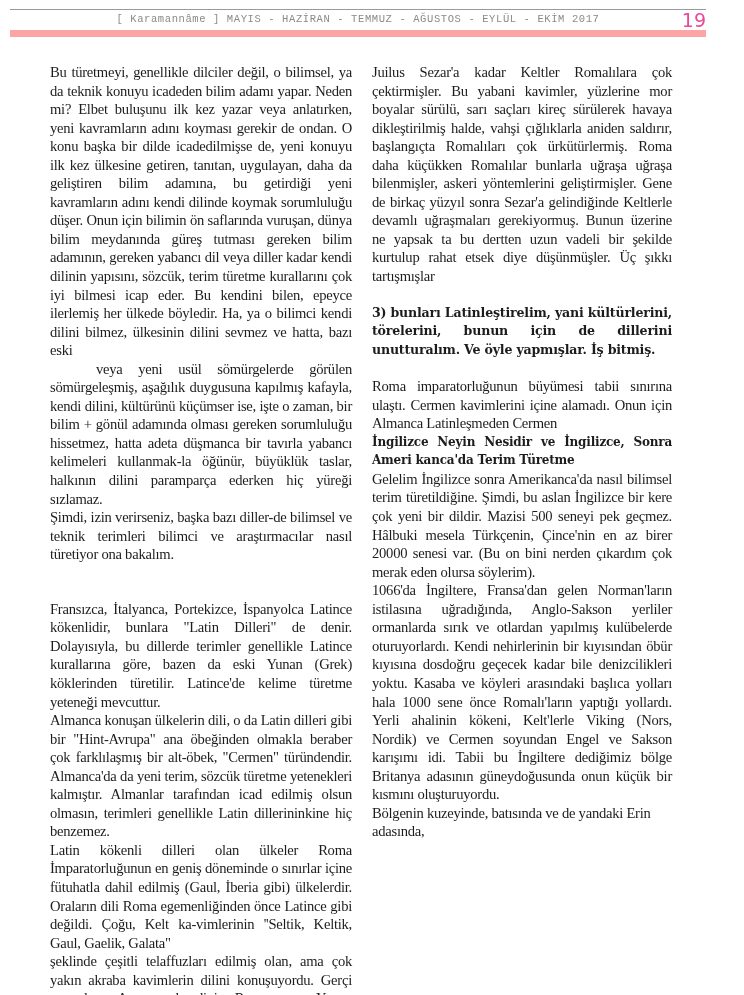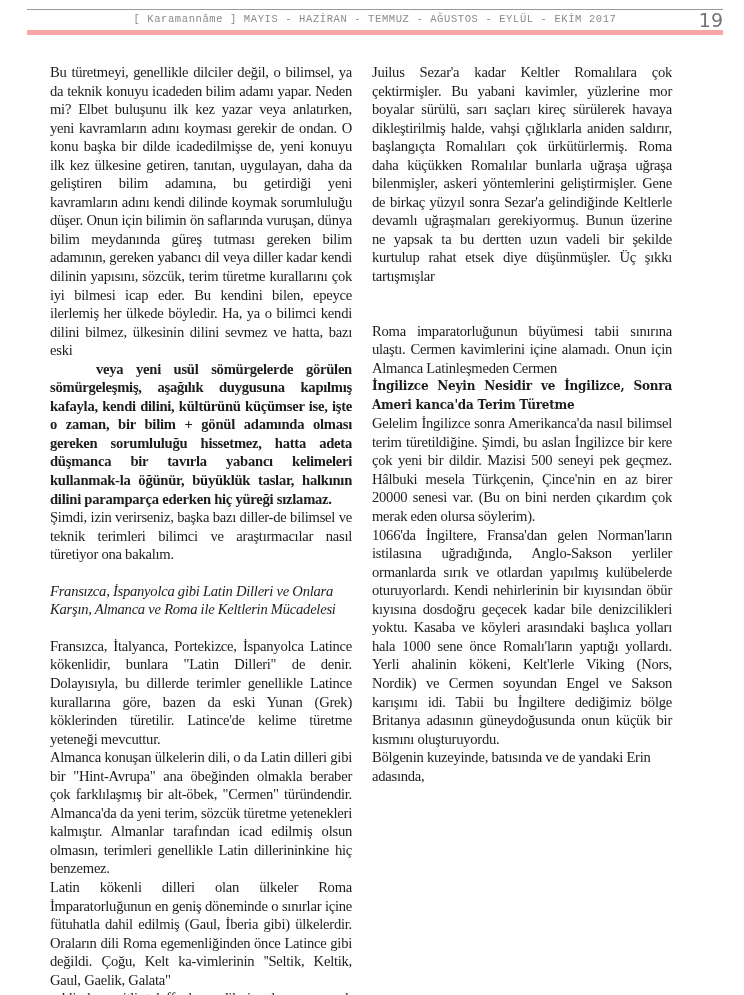--- a/index.html
+++ b/index.html
@@ -1,54 +1,54 @@
 <!DOCTYPE html>
 <html><head>
 <meta charset="utf-8">
 <style>
   html, body { margin:0; padding:0; background:#ffffff; }
   body { width:744px; height:995px; position:relative; overflow:hidden; color:#1c1c1c; }
-  .header { position:absolute; left:27px; top:9px; width:696px; height:20px; border-top:1px solid #9a9a9a; border-bottom:5px solid #fca5a5; }
+  .header { position:absolute; left:10px; top:9px; width:696px; height:20px; border-top:1px solid #9a9a9a; border-bottom:7px solid #fca5a5; }
   .header-text { position:absolute; left:0; right:0; top:3px; text-align:center; font-family:"Liberation Mono", monospace; font-size:10.5px; letter-spacing:0.6px; color:#8a8a8a; }
-  .page-number { position:absolute; right:0; top:0px; font-family:"DejaVu Sans", sans-serif; font-size:19px; color:#737373; line-height:20px; }
+  .page-number { position:absolute; right:0; top:0px; font-family:"DejaVu Sans", sans-serif; font-size:19px; color:#ec4899; line-height:20px; }
   .col { position:absolute; top:63px; font-family:"Liberation Serif", serif; font-size:14.6px; line-height:18.55px; text-align:justify; letter-spacing:-0.25px; }
   .col-left { left:50px; width:302px; }
   .col-right { left:372px; width:300px; }
   .col p { margin:0; }
-  .indent { text-indent:46px;font-weight:bold; }
+  .indent { text-indent:46px; }
   .gap { height:18px; }
   .heading-italic { font-style:italic; text-align:left; }
   .bold { font-weight:bold; font-family:"DejaVu Serif", serif; font-size:12.6px; letter-spacing:-0.2px; }
   .subhead { font-weight:bold; font-family:"DejaVu Serif", serif; font-size:12px; text-align:justify; letter-spacing:-0.2px; }
   .left-align { text-align:left; }
 </style>
 </head>
 <body>
 
 <div class="header">
   <div class="header-text">[ Karamannâme ]   MAYIS - HAZİRAN - TEMMUZ - AĞUSTOS - EYLÜL - EKİM  2017</div>
   <div class="page-number">19</div>
 </div>
 
 <div class="col col-left">
   <p>Bu türetmeyi, genellikle dilciler değil, o bilimsel, ya da teknik konuyu icadeden bilim adamı yapar. Neden mi? Elbet buluşunu ilk kez yazar veya anlatırken, yeni kavramların adını koyması gerekir de ondan. O konu başka bir dilde icadedilmişse de, yeni konuyu ilk kez ülkesine getiren, tanıtan, uygulayan, daha da geliştiren bilim adamına, bu getirdiği yeni kavramların adını kendi dilinde koymak sorumluluğu düşer. Onun için bilimin ön saflarında vuruşan, dünya bilim meydanında güreş tutması gereken bilim adamının, gereken yabancı dil veya diller kadar kendi dilinin yapısını, sözcük, terim türetme kurallarını çok iyi bilmesi icap eder. Bu kendini bilen, epeyce ilerlemiş her ülkede böyledir. Ha, ya o bilimci kendi dilini bilmez, ülkesinin dilini sevmez ve hatta, bazı eski</p>
   <p class="indent">veya yeni usül sömürgelerde görülen sömürgeleşmiş, aşağılık duygusuna kapılmış kafayla, kendi dilini, kültürünü küçümser ise, işte o zaman, bir bilim + gönül adamında olması gereken sorumluluğu hissetmez, hatta adeta düşmanca bir tavırla yabancı kelimeleri kullanmak-la öğünür, büyüklük taslar, halkının dilini paramparça ederken hiç yüreği sızlamaz.</p>
   <p>Şimdi, izin verirseniz, başka bazı diller-de bilimsel ve teknik terimleri bilimci ve araştırmacılar nasıl türetiyor ona bakalım.</p>
   <div class="gap"></div>
-  <p class="heading-italic">Fransızca, İspanyolca gibi Latin Dilleri ve Onlara Karşın, Almanca ve Roma ile Keltlerin Mücadelesi</p>
   <div class="gap"></div>
   <p>Fransızca, İtalyanca, Portekizce, İspanyolca Latince kökenlidir, bunlara "Latin Dilleri" de denir. Dolayısıyla, bu dillerde terimler genellikle Latince kurallarına göre, bazen da eski Yunan (Grek) köklerinden türetilir. Latince'de kelime türetme yeteneği mevcuttur.</p>
   <p>Almanca konuşan ülkelerin dili, o da Latin dilleri gibi bir "Hint-Avrupa" ana öbeğinden olmakla beraber çok farklılaşmış bir alt-öbek, "Cermen" türündendir. Almanca'da da yeni terim, sözcük türetme yetenekleri kalmıştır. Almanlar tarafından icad edilmiş olsun olmasın, terimleri genellikle Latin dillerininkine hiç benzemez.</p>
   <p>Latin kökenli dilleri olan ülkeler Roma İmparatorluğunun en geniş döneminde o sınırlar içine fütuhatla dahil edilmiş (Gaul, İberia gibi) ülkelerdir. Oraların dili Roma egemenliğinden önce Latince gibi değildi. Çoğu, Kelt ka-vimlerinin ''Seltik, Keltik, Gaul, Gaelik, Galata"</p>
   <p>şeklinde çeşitli telaffuzları edilmiş olan, ama çok yakın akraba kavimlerin dilini konuşuyordu. Gerçi sonradan Avrupa kendini Roma ve Yunan medeniyetinin devamı gibi görmek istemiş ve kendini XIX. yüzyılda sömürgelerine öyle tanıtmışsa da, Avrupa'nın kökenini ve hatta bugünkü davranışlarının temelini oluşturan bu KELT kavimleridir. Bugün ha1a, birçok tanınmış Avrupa kentinin ismi Keltçe'den gelmektedir. (Örneğin Leipzig, Liege, Lyon Kelt tanrısı Lug'tan geliyormuş, Milano bile İtalyanca'dan değil, Keltçe Milanumas'tan geliyor).</p>
 </div>
 
 <div class="col col-right">
   <p>Juilus Sezar'a kadar Keltler Romalılara çok çektirmişler. Bu yabani kavimler, yüzlerine mor boyalar sürülü, sarı saçları kireç sürülerek havaya dikleştirilmiş halde, vahşi çığlıklarla aniden saldırır, başlangıçta Romalıları çok ürkütürlermiş. Roma daha küçükken Romalılar bunlarla uğraşa uğraşa bilenmişler, askeri yöntemlerini geliştirmişler. Gene de birkaç yüzyıl sonra Sezar'a gelindiğinde Keltlerle devamlı uğraşmaları gerekiyormuş. Bunun üzerine ne yapsak ta bu dertten uzun vadeli bir şekilde kurtulup rahat etsek diye düşünmüşler. Üç şıkkı tartışmışlar</p>
   <div class="gap"></div>
+  <p class="bold">3) bunları Latinleştirelim, yani kültürlerini, törelerini, bunun için de dillerini unutturalım. Ve öyle yapmışlar. İş bitmiş.</p>
   <div class="gap"></div>
   <p>Roma imparatorluğunun büyümesi tabii sınırına ulaştı. Cermen kavimlerini içine alamadı. Onun için Almanca Latinleşmeden Cermen</p>
   <p class="subhead">İngilizce Neyin Nesidir ve İngilizce, Sonra Ameri kanca'da Terim Türetme</p>
   <p>Gelelim İngilizce sonra Amerikanca'da nasıl bilimsel terim türetildiğine. Şimdi, bu aslan İngilizce bir kere çok yeni bir dildir. Mazisi 500 seneyi pek geçmez. Hâlbuki mesela Türkçenin, Çince'nin en az birer 20000 senesi var. (Bu on bini nerden çıkardım çok merak eden olursa söylerim).</p>
   <p>1066'da İngiltere, Fransa'dan gelen Norman'ların istilasına uğradığında, Anglo-Sakson yerliler ormanlarda sırık ve otlardan yapılmış kulübelerde oturuyorlardı. Kendi nehirlerinin bir kıyısından öbür kıyısına dosdoğru geçecek kadar bile denizcilikleri yoktu. Kasaba ve köyleri arasındaki başlıca yolları hala 1000 sene önce Romalı'ların yaptığı yollardı. Yerli ahalinin kökeni, Kelt'lerle Viking (Nors, Nordik) ve Cermen soyundan Engel ve Sakson karışımı idi. Tabii bu İngiltere dediğimiz bölge Britanya adasının güneydoğusunda onun küçük bir kısmını oluşturuyordu.</p>
   <p class="left-align">Bölgenin kuzeyinde, batısında ve de yandaki Erin adasında,</p>
 
 </div>
 
 </body></html>

